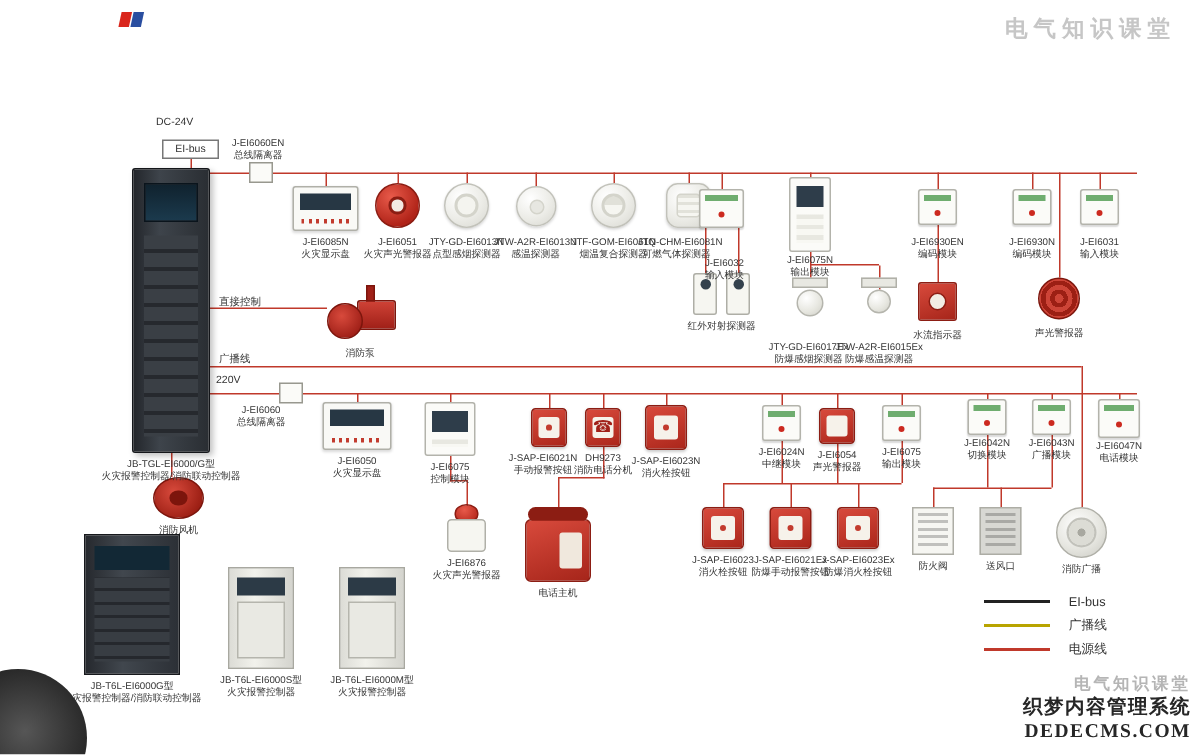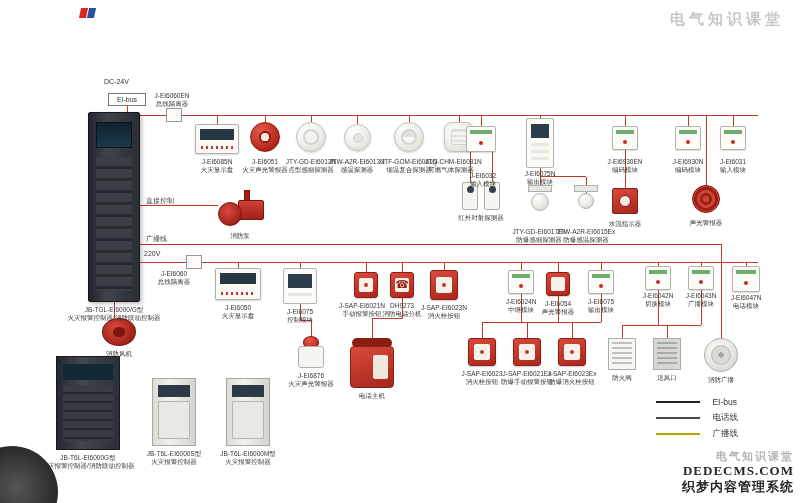--- a/index.html
+++ b/index.html
@@ -420,27 +420,27 @@
   <div class="dev-label" style="left:210px;top:450px;width:76px;">
     <span class="ln">JB-T6L-EI6000M型</span>
       <span class="ln">火灾报警控制器</span>
     </div>
 
   <div class="legend">
     <div class="legend-row">
       <span class="legend-line" style="background: rgb(34, 34, 34);"></span>
       <span class="legend-label">EI-bus</span></div>
     <div class="legend-row">
-      <span class="legend-line" style="background: rgb(74, 74, 74);"></span>
-      <span class="legend-label">电话线</span></div>
-    <div class="legend-row">
       <span class="legend-line" style="background: rgb(184, 164, 0);"></span>
       <span class="legend-label">广播线</span></div>
+    <div class="legend-row">
+      <span class="legend-line" style="background: rgb(192, 57, 43);"></span>
+      <span class="legend-label">电源线</span></div>
   </div>
 
   <div class="wm-bottom">
     <span class="wm-brand">电气知识课堂</span>
+    <span class="wm-cms">织梦内容管理系统</span>
     <span class="wm-cms">DEDECMS.COM</span>
-    <span class="wm-cms">织梦内容管理系统</span>
   </div>
   <div class="corner-logo"></div>
 
 </div>
 
 </body></html>

